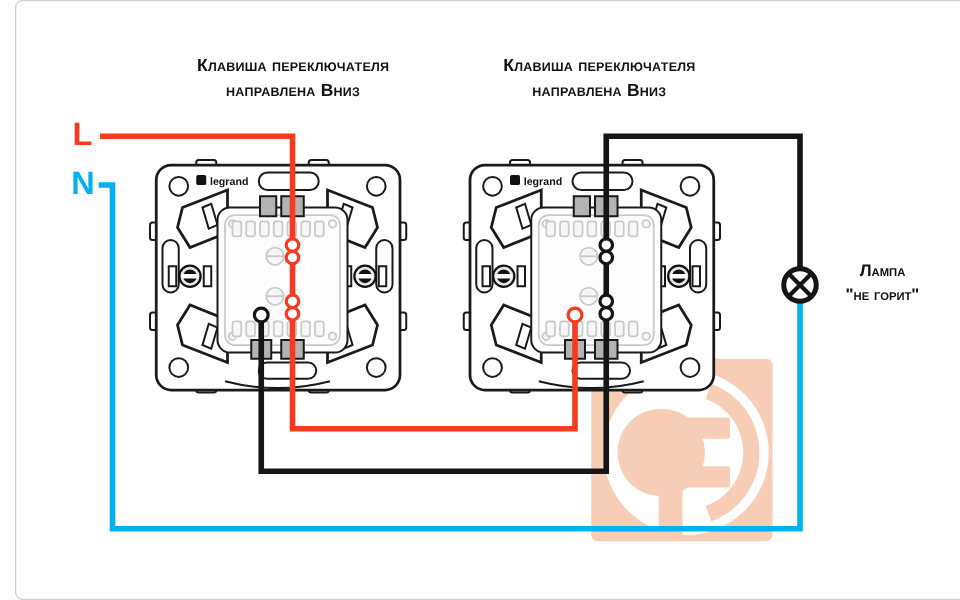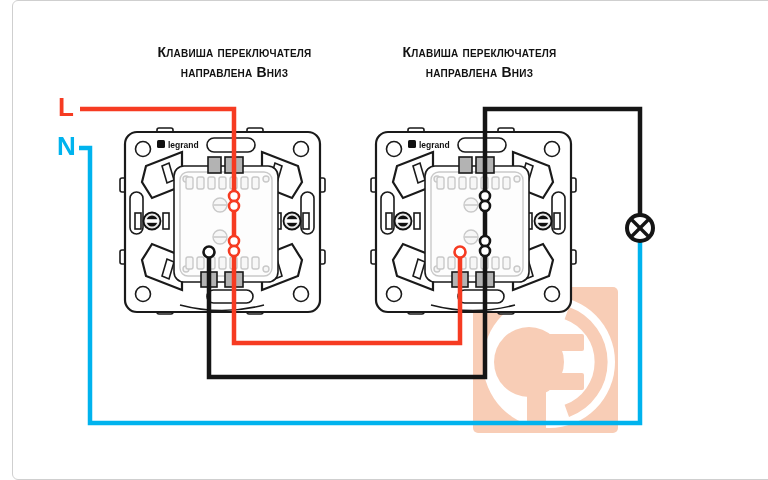--- a/index.html
+++ b/index.html
@@ -185,15 +185,19 @@
 
   <div class="caption" style="left:355px;top:42px;width:225px;">
     <span>Клавиша переключателя</span><br>
     <span>направлена Вниз</span>
   </div>
 
   <div class="term-label term-L" style="left:46px;top:94px;">L</div>
 
   <div class="term-label term-N" style="left:45px;top:133px;">N</div>
 
+  <div class="lamp-label" style="left:634px;top:207px;width:120px;">
+    <span>Лампа</span><br>
+    <span>"не горит"</span>
+  </div>
 
   <div class="frame"></div>
 </div>
 
 </body></html>

